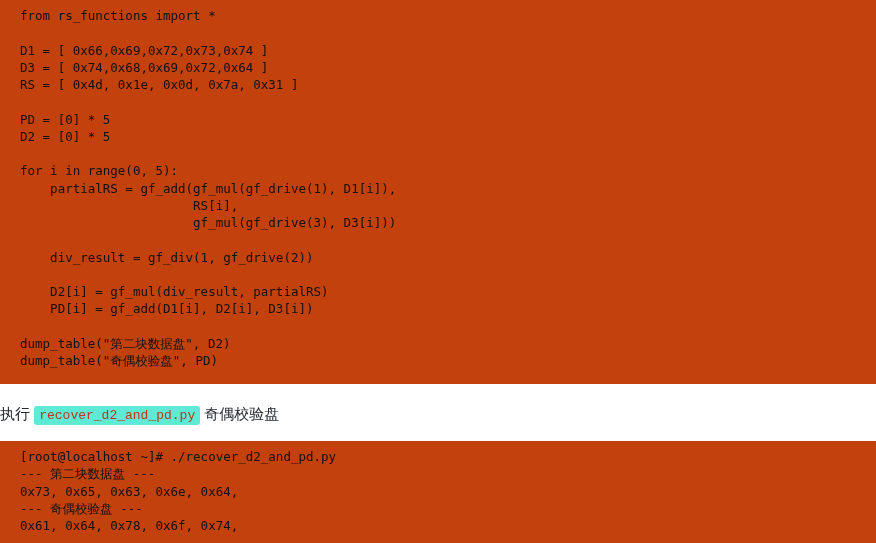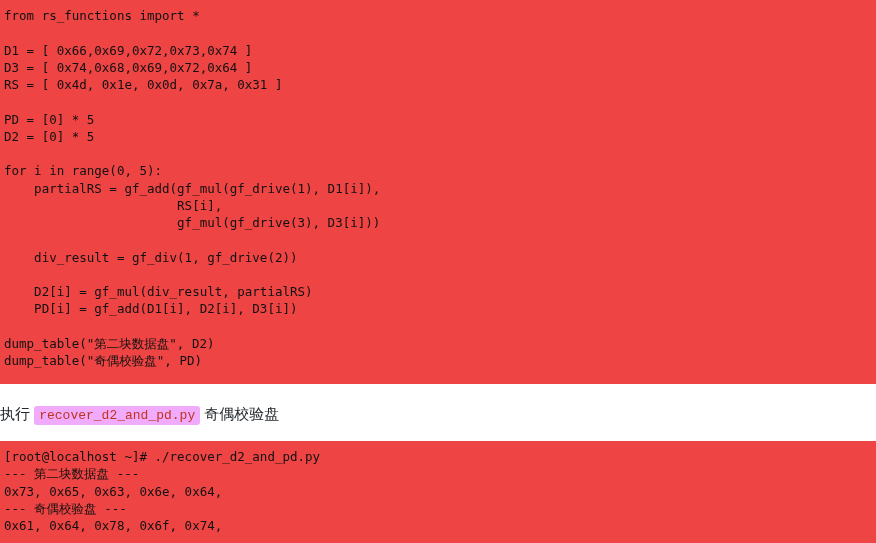--- a/index.html
+++ b/index.html
@@ -6,37 +6,37 @@
   body {
     margin: 0;
     padding: 0;
     font-family: -apple-system, BlinkMacSystemFont, "Segoe UI", Helvetica, Arial, sans-serif;
     font-size: 16px;
     color: #24292e;
     background: #ffffff;
     width: 876px;
   }
   pre.code-block {
-    background: #ef4444;
-    padding: 8px 12px 14px 4px;
+    background: #c2410c;
+    padding: 8px 12px 14px 20px;
     margin: 0 0 18px 0;
     overflow: auto;
     font-family: "SFMono-Regular", Consolas, "Liberation Mono", Menlo, monospace;
     font-size: 12.5px;
     line-height: 1.3;
     color: #111;
     white-space: pre;
   }
   p.desc {
     margin: 0 0 14px 0;
     font-size: 15px;
     line-height: 1.6;
   }
   code.inline {
-    background: #f0abfc;
+    background: #5eead4;
     color: #c0341d;
     padding: 2px 5px;
     border-radius: 3px;
     font-family: "SFMono-Regular", Consolas, "Liberation Mono", Menlo, monospace;
     font-size: 13px;
   }
 </style>
 </head>
 <body>
 

